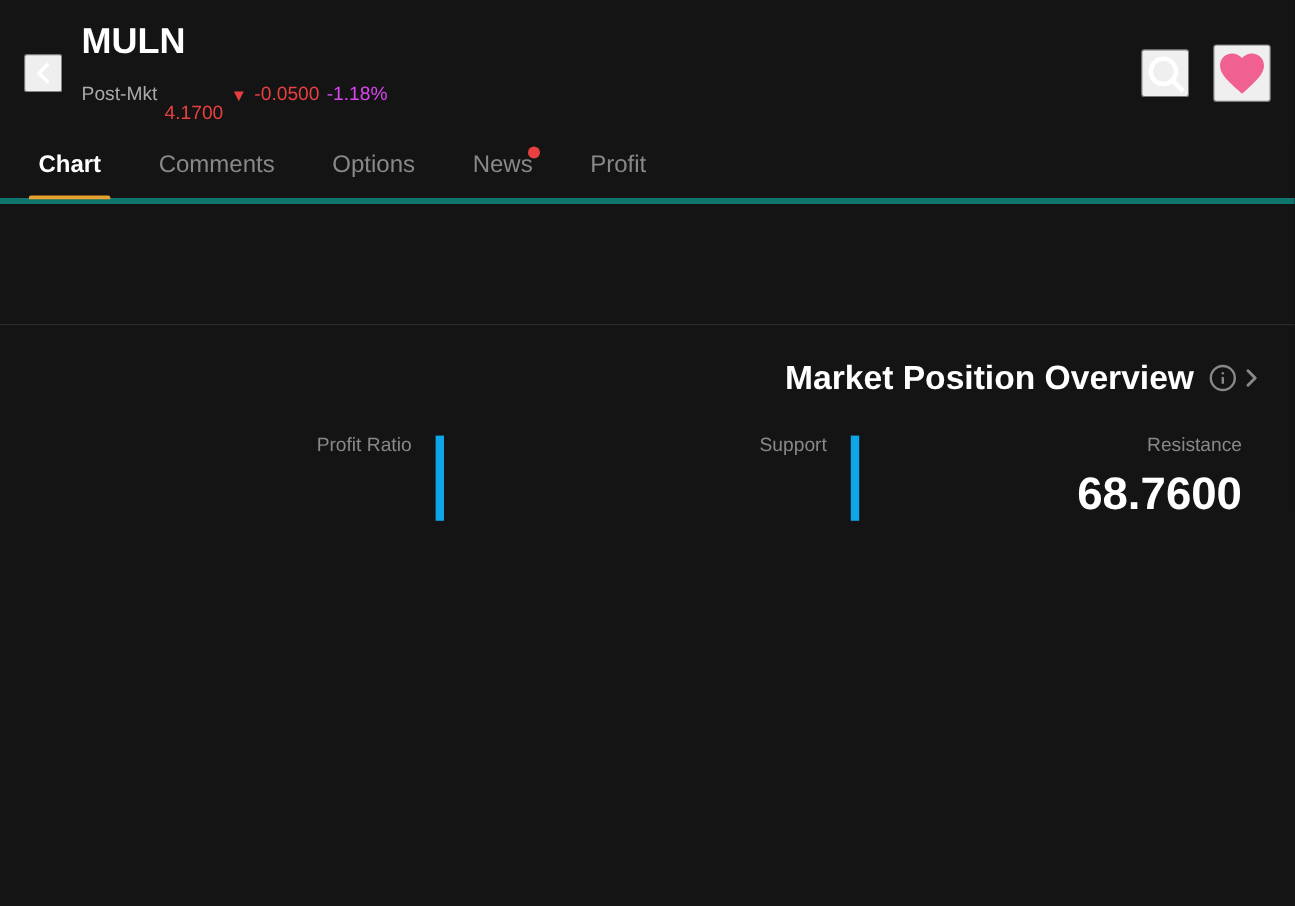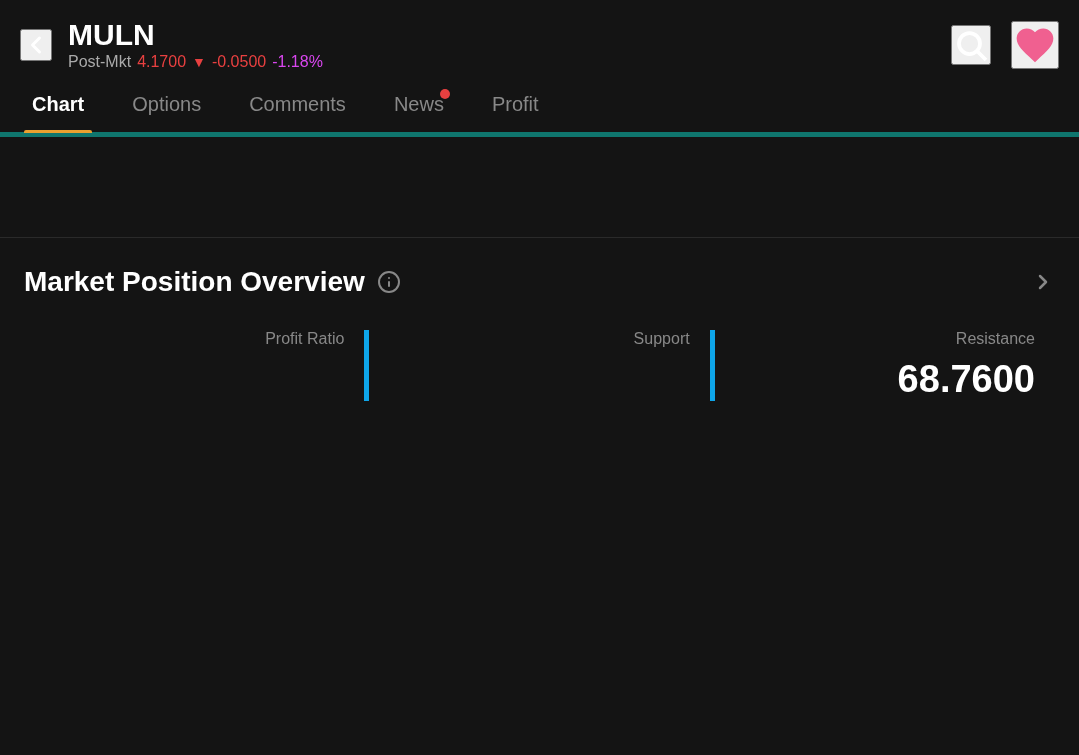--- a/index.html
+++ b/index.html
@@ -63,20 +63,21 @@
       margin-top: 2px;
     }
 
     .post-mkt-label {
       color: #aaaaaa;
     }
 
     .post-mkt-price {
       color: #e84040;
       font-weight: 500;
+      margin-top: 33px;
     }
 
     .post-mkt-arrow {
       color: #e84040;
       font-size: 14px;
     }
 
     .post-mkt-change {
       color: #e84040;
       font-weight: 500;
@@ -172,21 +173,21 @@
     }
 
     
     .market-overview {
       padding: 28px 24px 20px 24px;
     }
 
     .market-overview-header {
       display: flex;
       align-items: center;
-      justify-content: space-between;
+      justify-content: flex-end;
       margin-bottom: 32px;
     }
 
     .market-overview-title-row {
       display: flex;
       align-items: center;
       gap: 12px;
     }
 
     .market-overview-title {
@@ -217,21 +218,21 @@
 
     .stat-cell {
       flex: 1;
       display: flex;
       flex-direction: column;
       align-items: flex-end;
       padding: 0 20px;
     }
 
     .stat-cell + .stat-cell {
-      border-left: 5px solid #0ea5e9;
+      border-left: 7px solid #0ea5e9;
     }
 
     .stat-label {
       font-size: 16px;
       color: #888888;
       font-weight: 400;
       margin-bottom: 10px;
     }
 
     .stat-value {
@@ -282,25 +283,25 @@
         <path d="M12 21.35l-1.45-1.32C5.4 15.36 2 12.28 2 8.5 2 5.42 4.42 3 7.5 3c1.74 0 3.41.81 4.5 2.09C13.09 3.81 14.76 3 16.5 3 19.58 3 22 5.42 22 8.5c0 3.78-3.4 6.86-8.55 11.54L12 21.35z" fill="#f06090"></path>
       </svg>
     </button>
   </div>
 </div>
 
 <div class="tabs-container">
   <div class="tab-item active">
     <span>Chart</span>
   </div>
+  <div class="tab-item comments">
+    <span>Comments</span>
+  </div>
   <div class="tab-item">
     <span>Options</span>
-  </div>
-  <div class="tab-item comments">
-    <span>Comments</span>
   </div>
   <div class="tab-item" style="position:relative;">
     <span>News</span>
     <span class="tab-news-dot"></span>
   </div>
   <div class="tab-item">
     <span>Profit</span>
   </div>
 </div>
 

